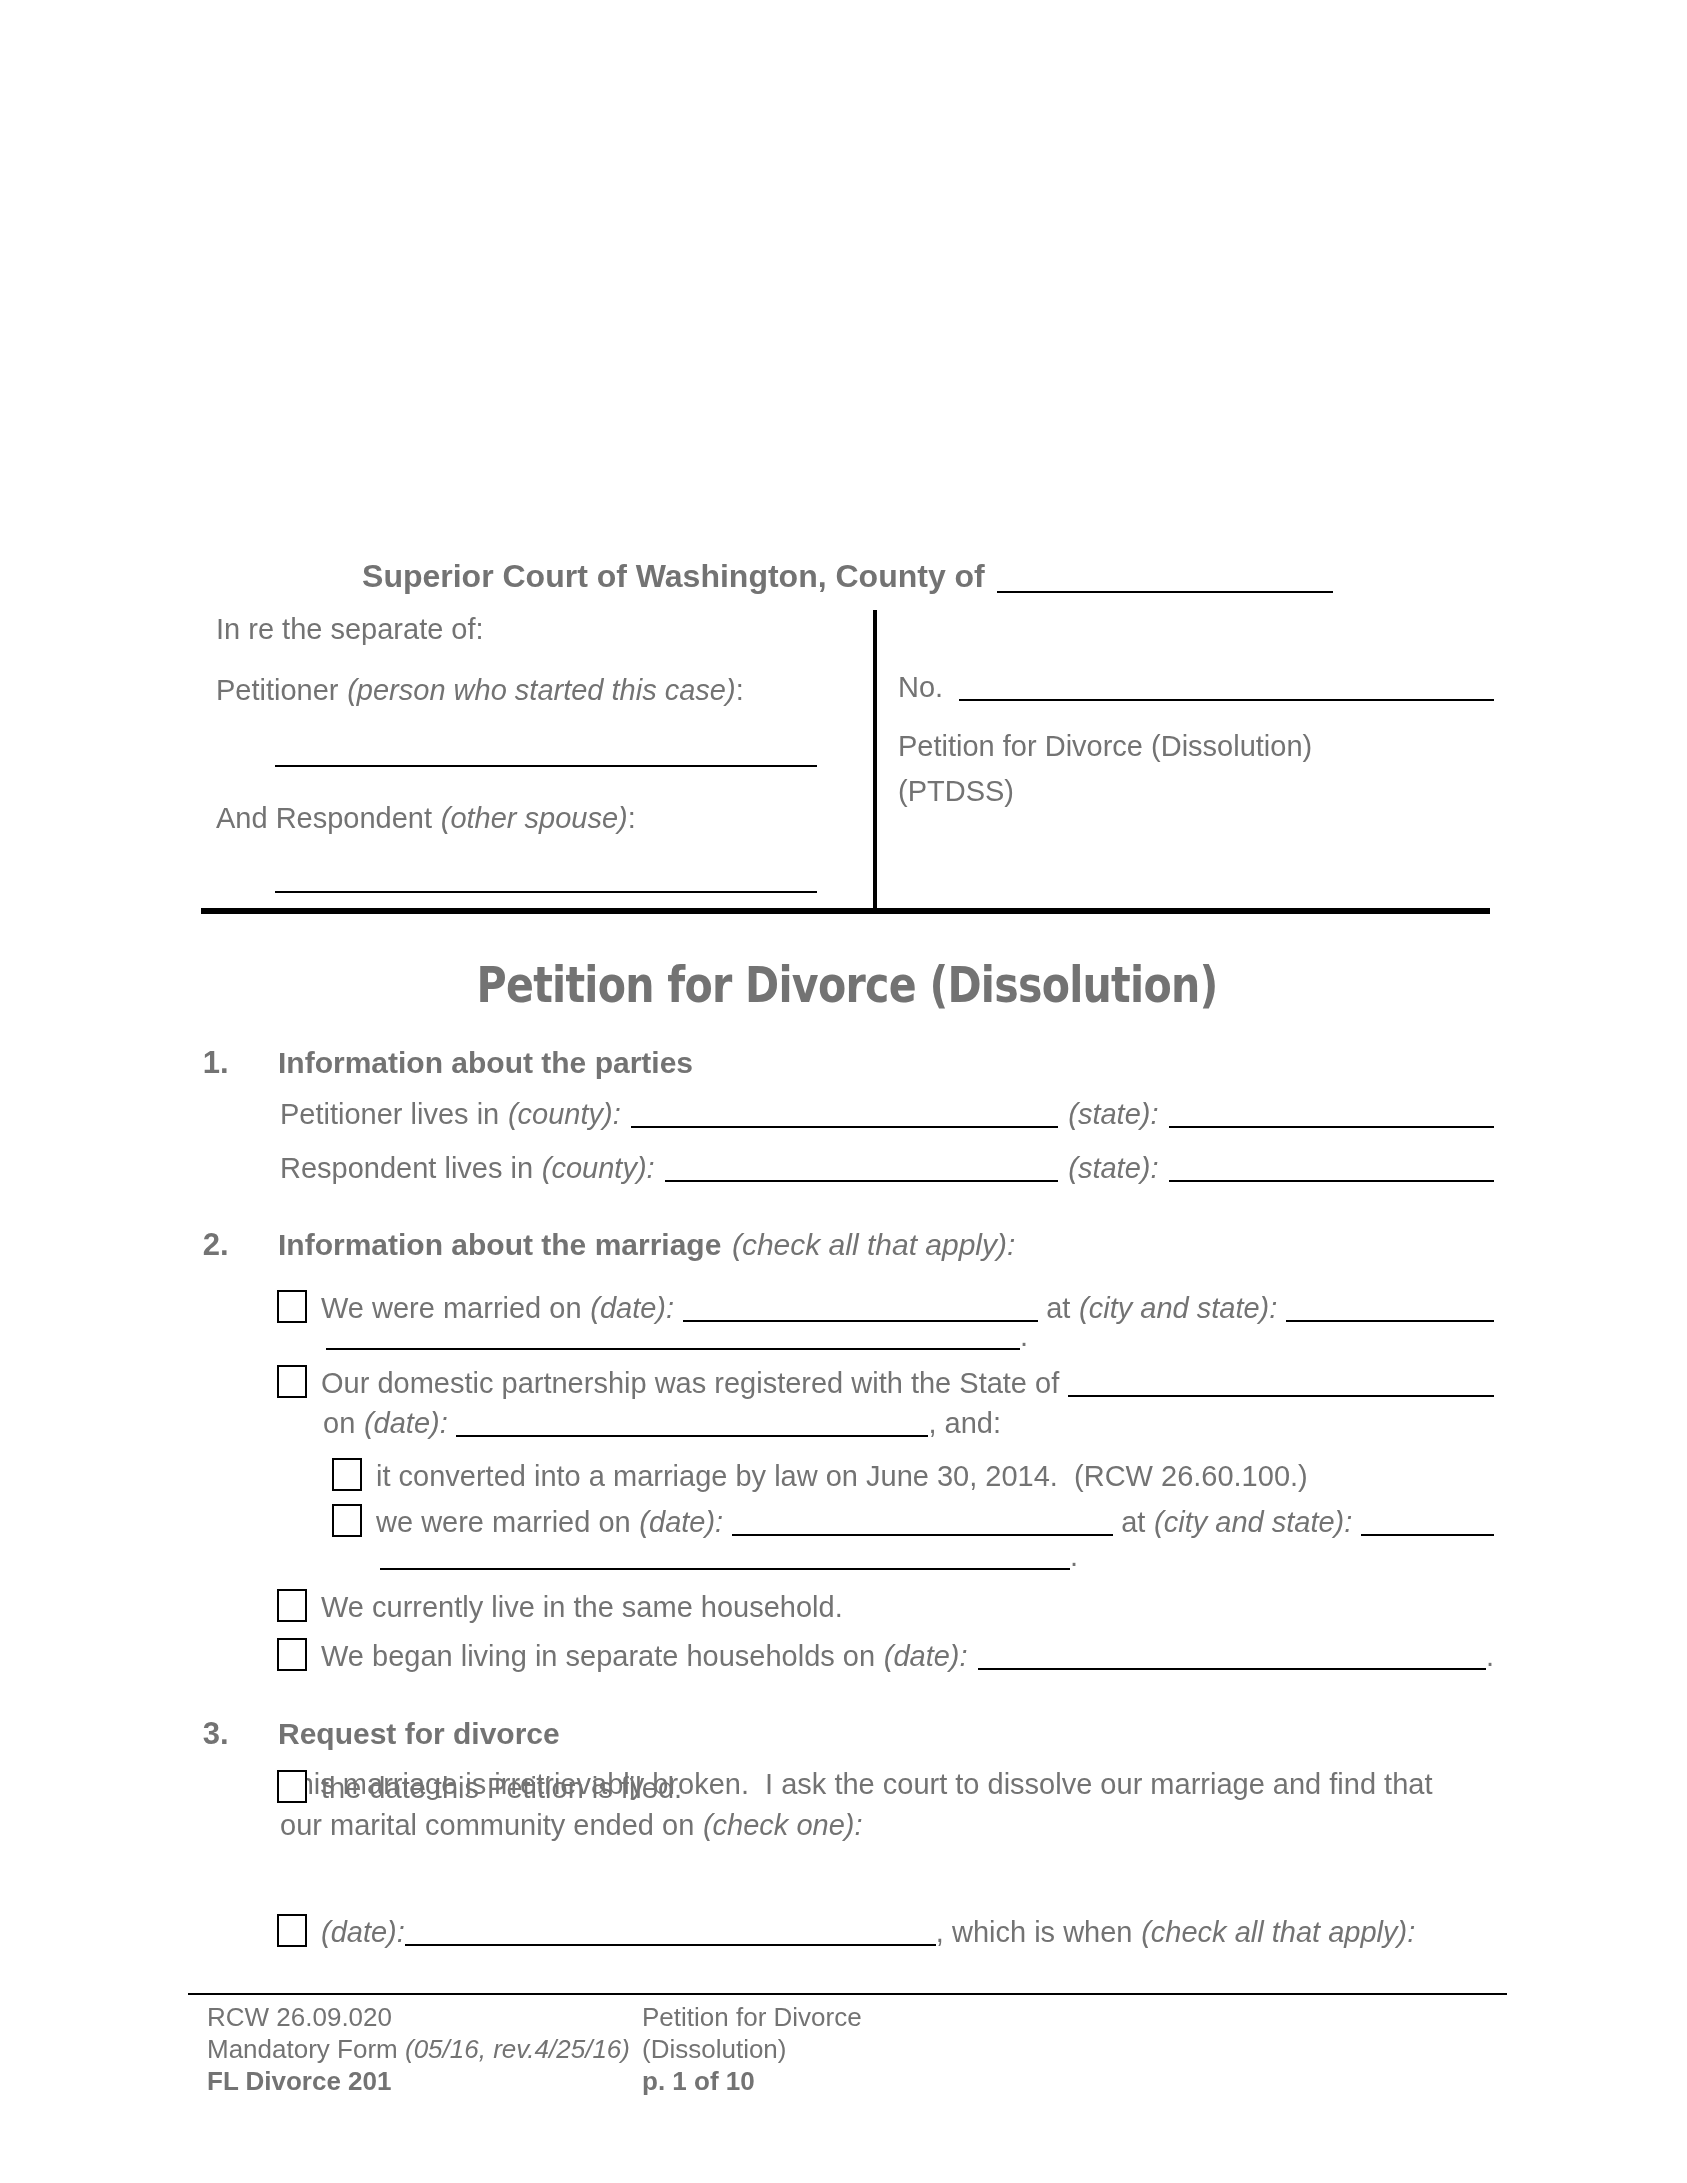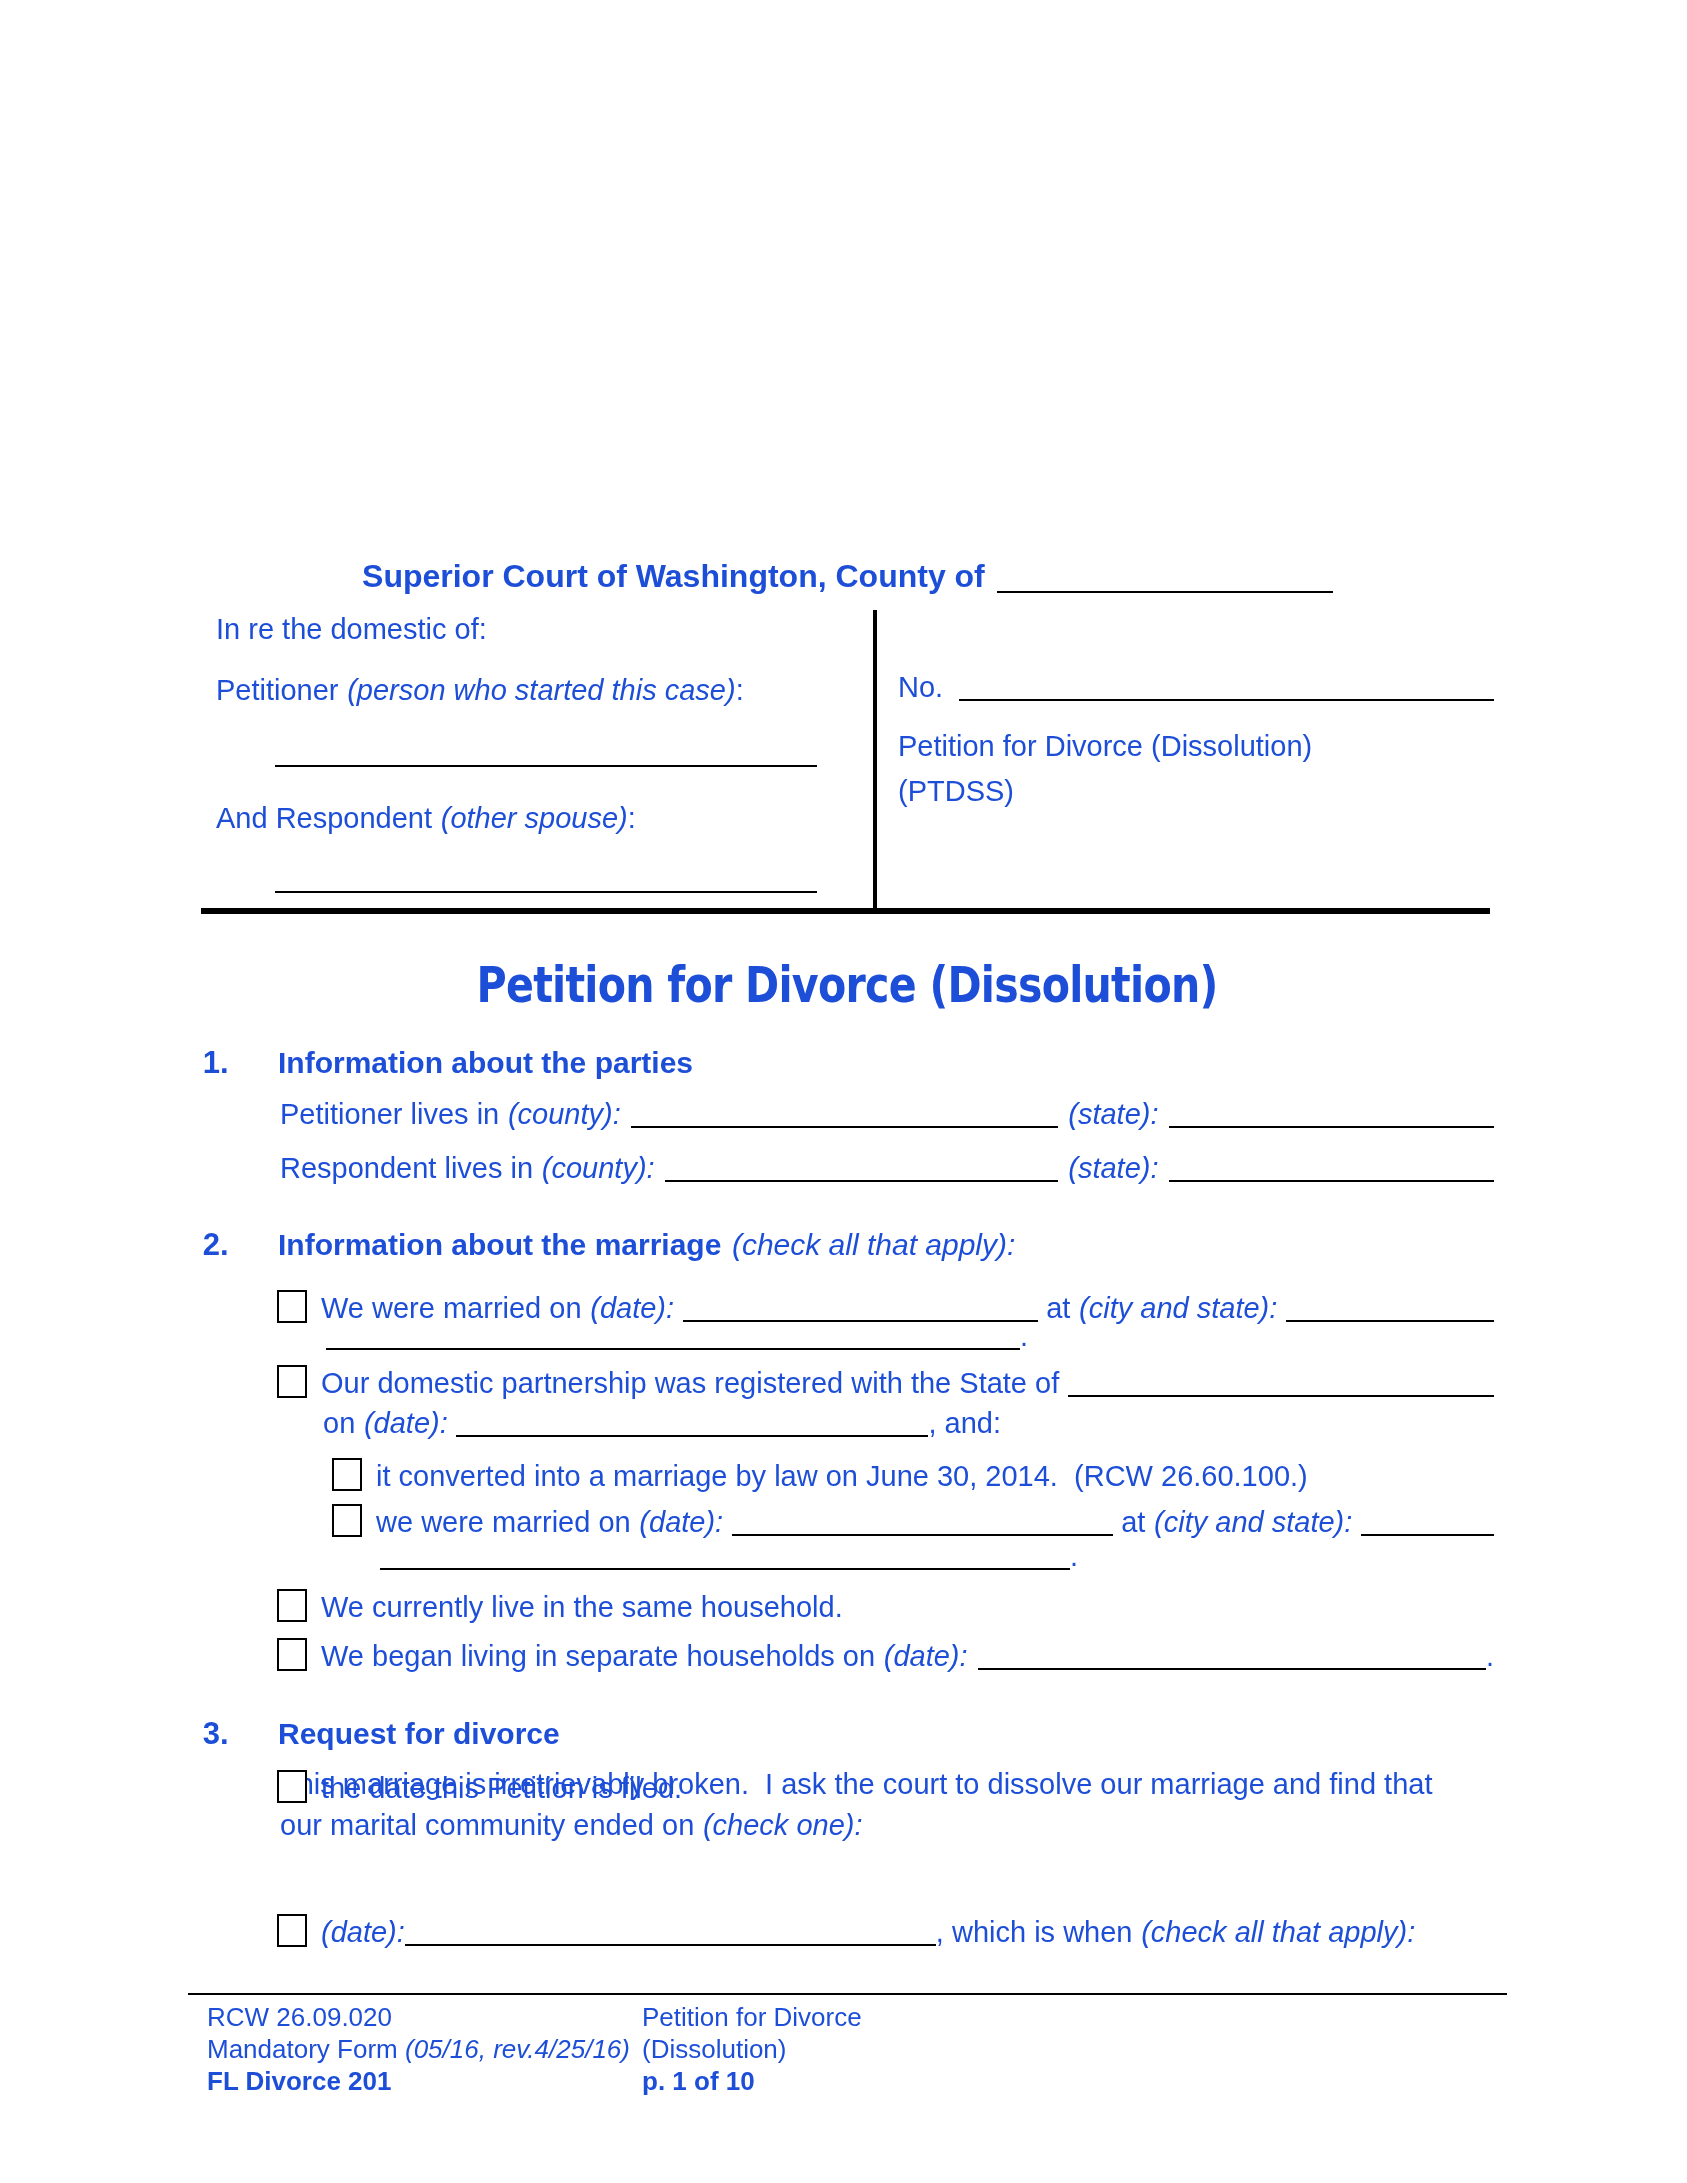--- a/index.html
+++ b/index.html
@@ -1,21 +1,21 @@
 <!DOCTYPE html>
 <html style="font-size:14px"><head>
 <meta charset="utf-8">
 <style>
   * { margin:0; padding:0; box-sizing:border-box; }
   html,body { background:#fff; }
   .page {
     position:relative;
     width:1687px; height:2184px;
     background:#ffffff;
-    color:#1d4ed8;
+    color:#737373;
     font-family:"Liberation Sans", sans-serif;
     font-size:29px;
     overflow:hidden;
   }
   .content { position:absolute; left:201px; top:0; width:1293px; height:100%; }
   .row {
     position:absolute; left:0; right:0;
     display:flex; align-items:flex-end;
     height:38px; line-height:38px;
     white-space:nowrap;
@@ -102,21 +102,21 @@
   <div class="content">
 
     <div class="court-heading">
       <span>Superior Court of Washington, County of</span>
       <span class="u"></span>
     </div>
 
     <div class="caption">
       <div class="cap-left">
         <div class="cap-line" style="top:0;">
-          <span>In re the domestic of:</span>
+          <span>In re the separate of:</span>
         </div>
         <div class="cap-line" style="top:61px;">
           <span>Petitioner</span>
           <span class="it ml10">(person who started this case)</span>
           <span>:</span>
         </div>
         <div class="cap-u" style="top:131px;"></div>
         <div class="cap-line" style="top:189px;">
           <span>And Respondent</span>
           <span class="it ml10">(other spouse)</span>

